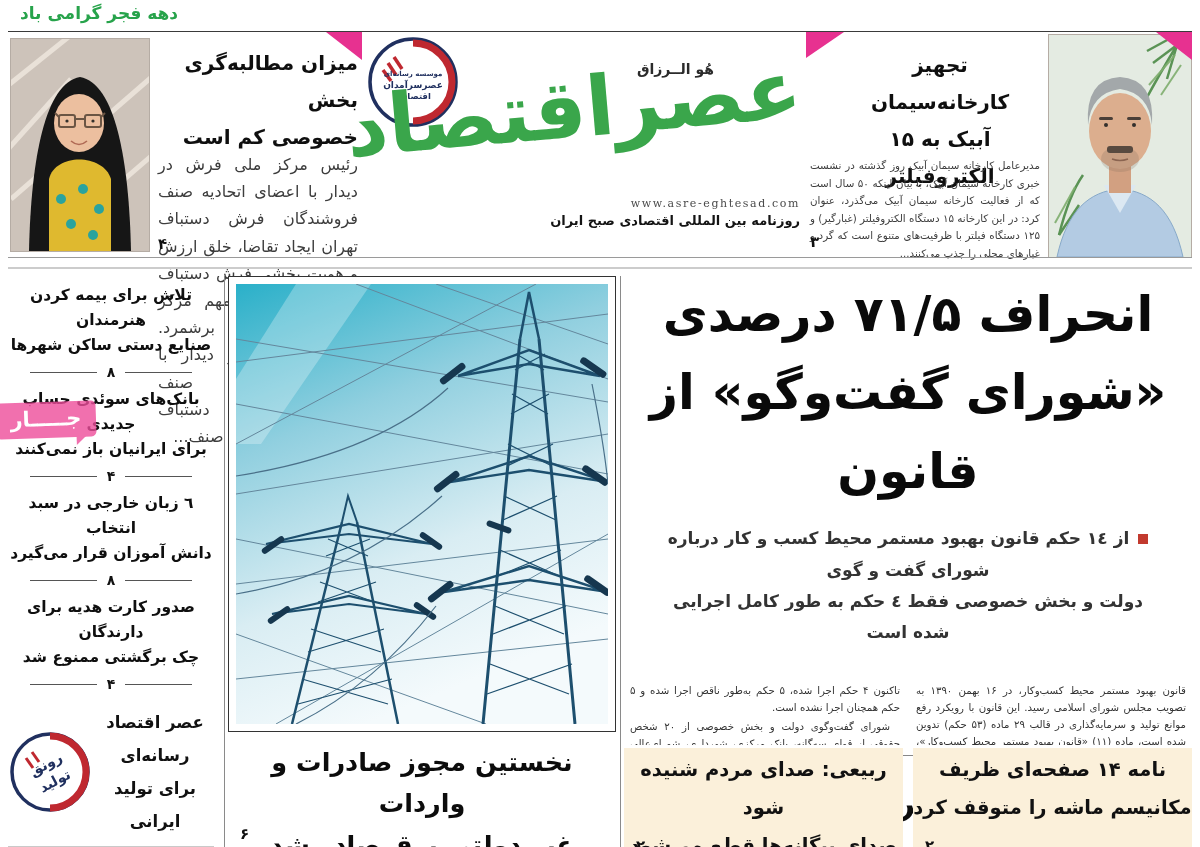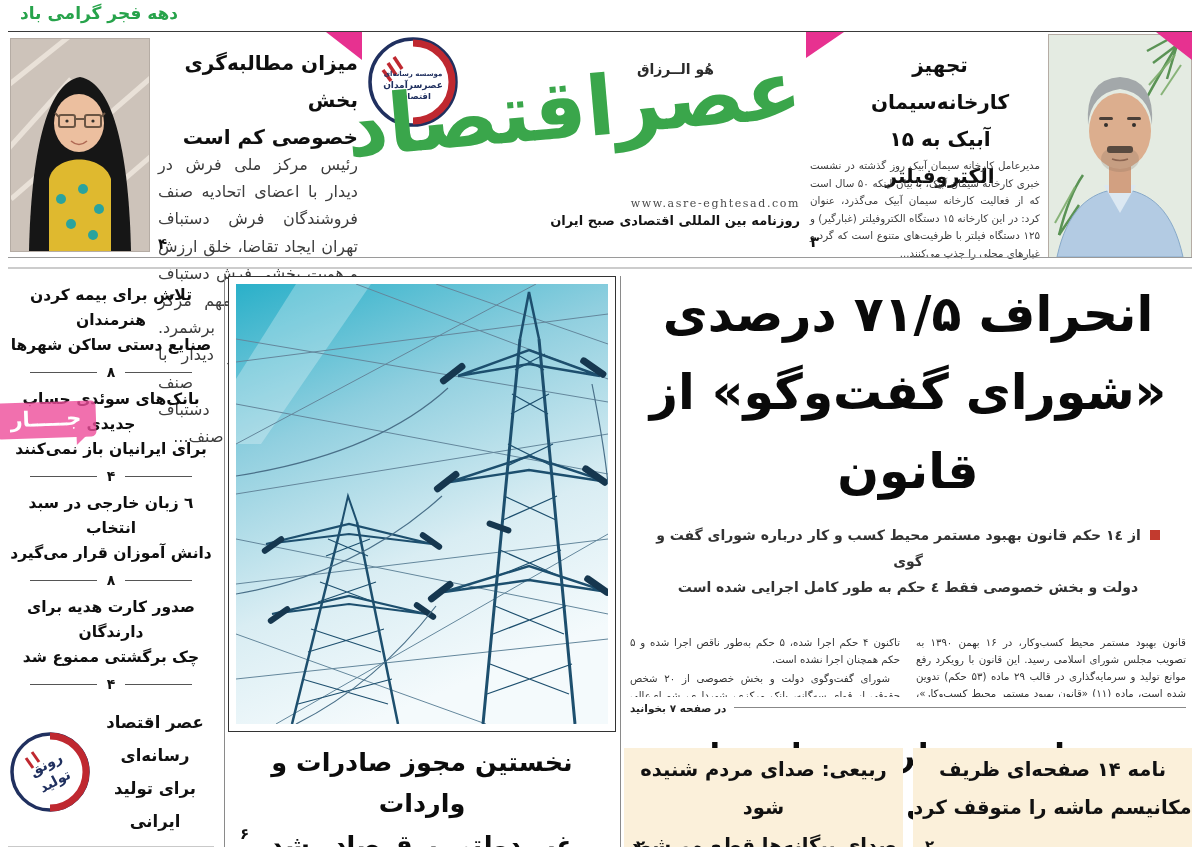--- a/index.html
+++ b/index.html
@@ -72,21 +72,21 @@
   
   .photo-block{position:absolute;left:228px;top:276px;width:388px;bottom:0;}
   .frame{border:1px solid #333;background:#fff;padding:7px;width:372px;}
   .pylons{display:block;width:372px;height:440px;}
   .pb-title{margin-top:10px;font-size:25.5px;font-weight:bold;text-align:center;line-height:1.62;color:#0c0c0c;}
   .pb-page{position:absolute;left:12px;bottom:4px;font-weight:bold;font-size:15px;color:#111;}
 
   
   .lead{position:absolute;left:624px;top:276px;width:568px;bottom:0;}
   .lead-hl{font-size:49px;font-weight:bold;text-align:center;line-height:1.6;color:#0a0a0a;letter-spacing:-1px;}
-  .subhead{margin:12px 28px 0;font-size:14px;font-weight:bold;color:#333;text-align:center;line-height:1.85;}
+  .subhead{margin:12px 28px 0;font-size:17px;font-weight:bold;color:#333;text-align:center;line-height:1.85;}
   .bullet{display:inline-block;width:10px;height:10px;background:#c23a2e;margin-left:9px;}
   .lead-cols{display:flex;gap:16px;margin:10px 6px 0;font-size:10.2px;line-height:1.66;text-align:justify;
              color:#333;height:86px;overflow:hidden;}
   .lead-cols .col{flex:1;margin-top:24px;}
   .lead-cols .p2{text-indent:10px;margin-top:2px;}
   .note-row{display:flex;align-items:center;gap:8px;margin:5px 6px 15px;}
   .note-row .ln{flex:1;border-top:1px solid #888;}
   .note{font-size:10.5px;font-weight:bold;color:#222;}
   .sec-hl{margin-top:10px;font-size:31px;font-weight:bold;text-align:center;line-height:1.72;color:#0c0c0c;}
   .pg5{font-size:15px;font-weight:bold;color:#111;}

